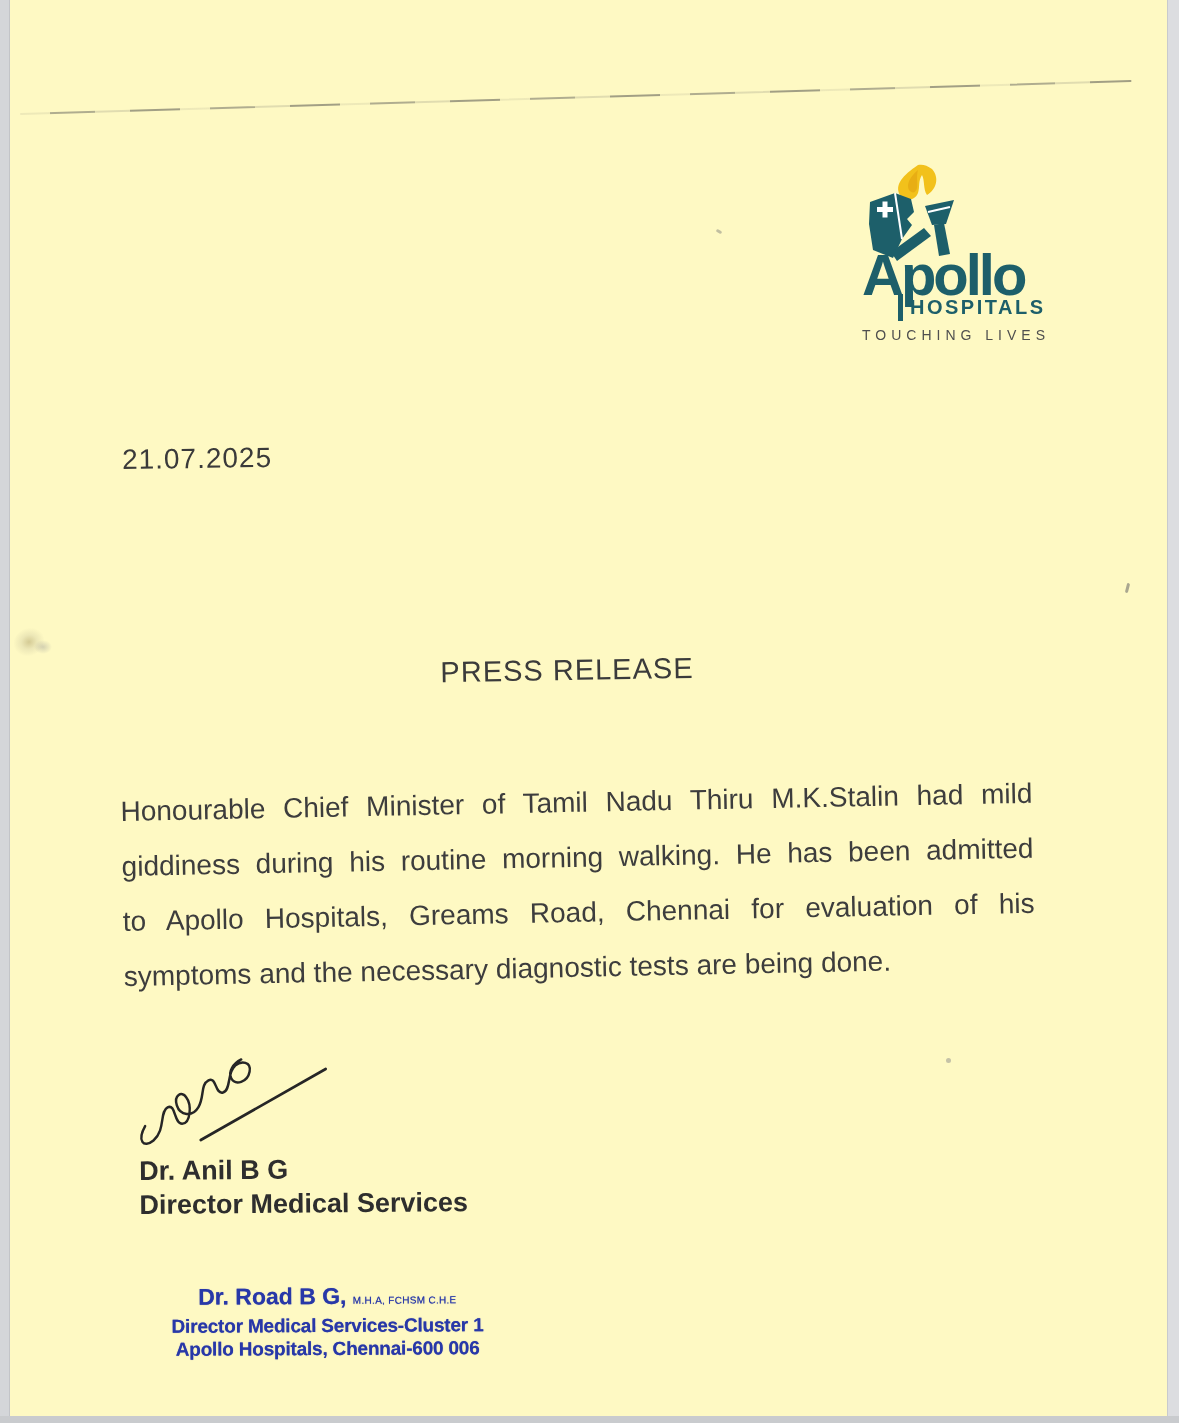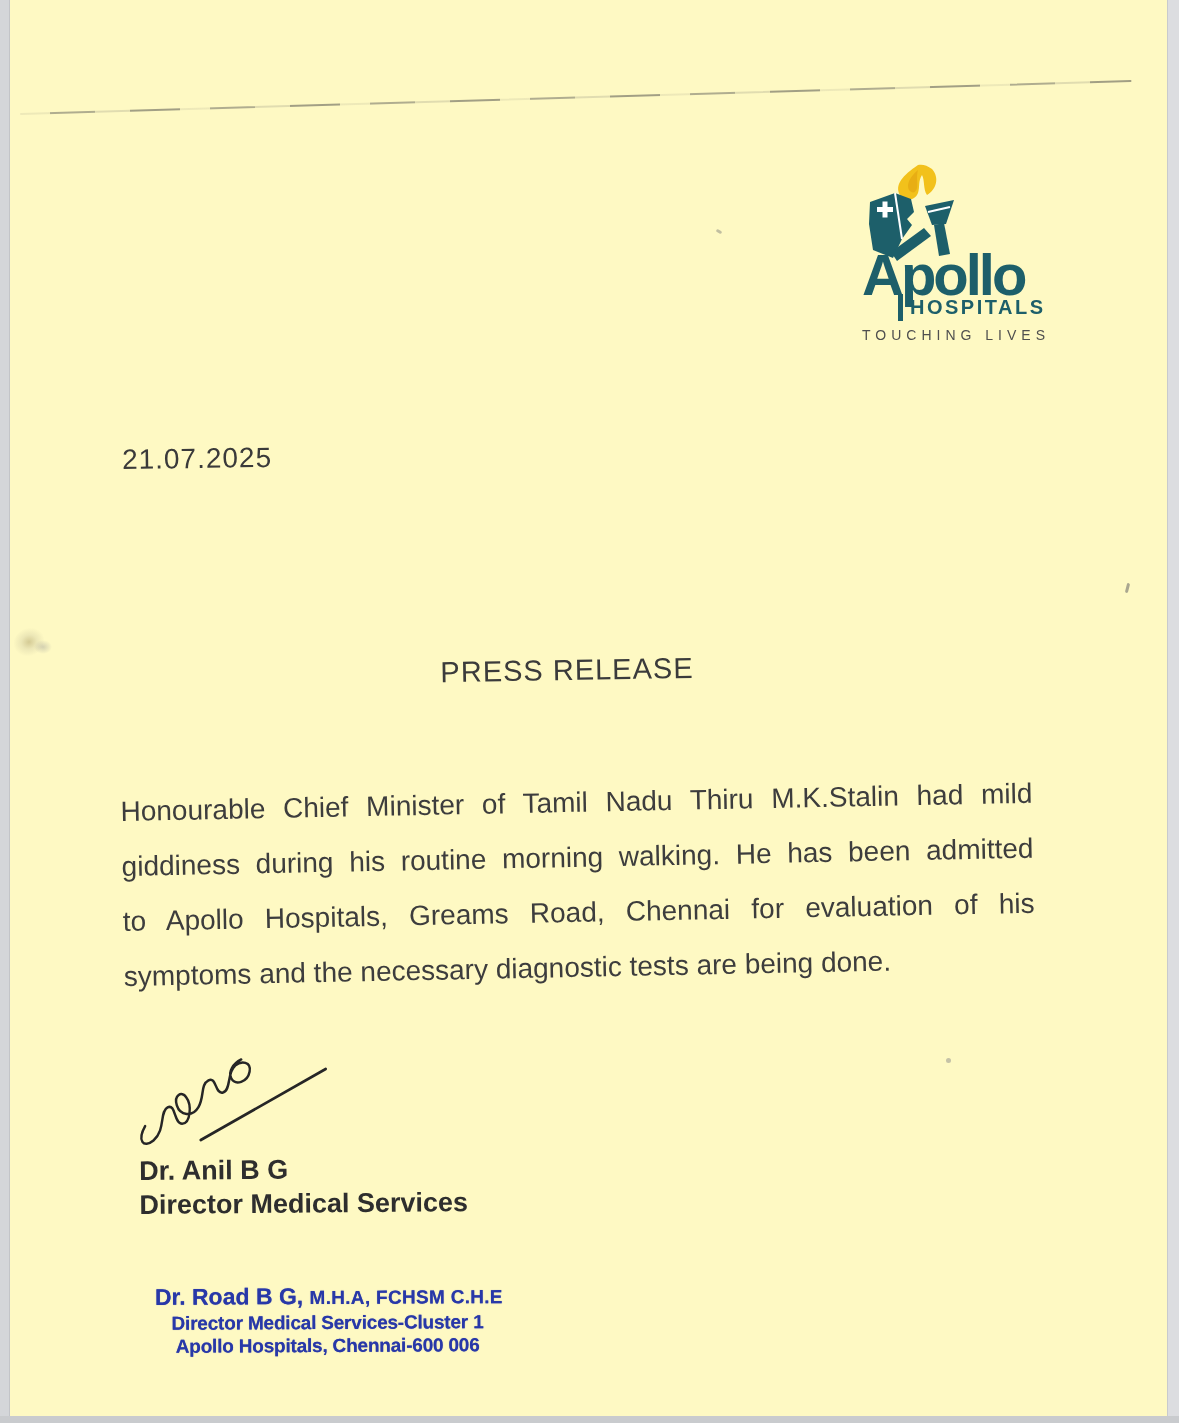--- a/index.html
+++ b/index.html
@@ -75,21 +75,21 @@
   #signatory-name{position:absolute; left:6px; top:110px; font-size:27px; font-weight:bold; color:#2e2e2e; white-space:nowrap;}
   #signatory-title{position:absolute; left:6px; top:144px; font-size:27px; font-weight:bold; color:#2e2e2e; white-space:nowrap;}
 
   
   #stamp{
     position:absolute; left:155px; top:1283px; width:345px; text-align:center;
     color:#2838a8; transform:rotate(-0.3deg);
     text-shadow:0 0 0.7px rgba(40,56,168,.8);
   }
   #stamp-line1{font-size:23px; font-weight:bold; line-height:26px; white-space:nowrap;}
-  #stamp-credentials{font-size:19px; font-weight:bold; letter-spacing:0.3px;}
+  #stamp-credentials{font-size:10px; font-weight:normal; letter-spacing:0.3px;}
   .stamp-line{font-size:19px; font-weight:bold; line-height:23px; letter-spacing:-0.2px; white-space:nowrap;}
 </style>
 </head>
 <body>
 
 <div id="scan-page">
 
   <div id="crease-line"></div>
   <div id="smudge-left" class="speck"></div>
   <div id="smudge-left2" class="speck"></div>

